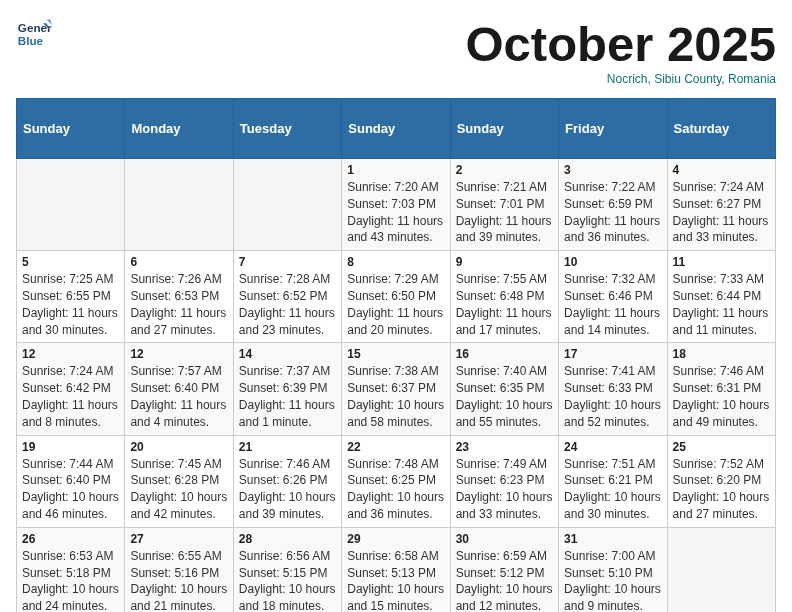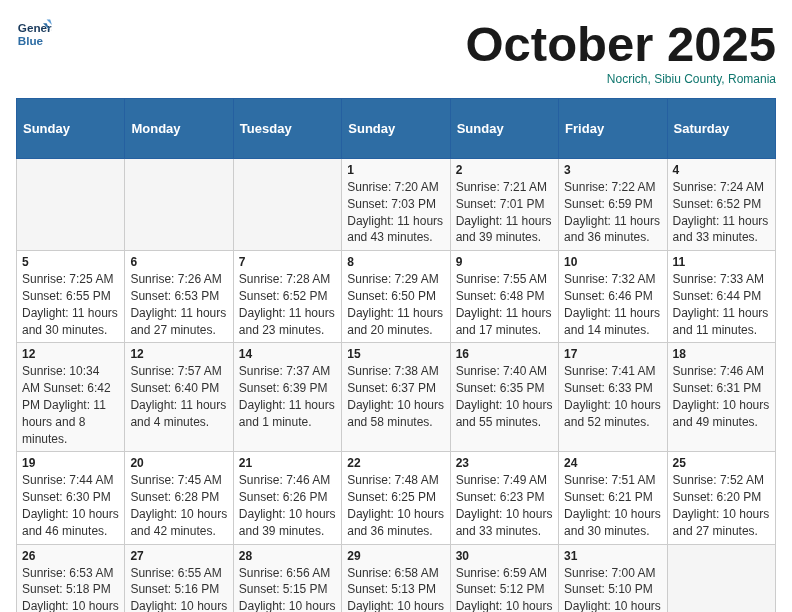--- a/index.html
+++ b/index.html
@@ -131,21 +131,21 @@
         </td>
         <td>
           <span class="day-number">3</span>
           <div class="cell-content">Sunrise: 7:22 AM
 Sunset: 6:59 PM
 Daylight: 11 hours and 36 minutes.</div>
         </td>
         <td>
           <span class="day-number">4</span>
           <div class="cell-content">Sunrise: 7:24 AM
-Sunset: 6:52 PM
+Sunset: 6:27 PM
 Daylight: 11 hours and 33 minutes.</div>
         </td>
       </tr>
       <tr>
         <td>
           <span class="day-number">5</span>
           <div class="cell-content">Sunrise: 7:25 AM
 Sunset: 6:55 PM
 Daylight: 11 hours and 30 minutes.</div>
         </td>
@@ -182,21 +182,21 @@
         <td>
           <span class="day-number">11</span>
           <div class="cell-content">Sunrise: 7:33 AM
 Sunset: 6:44 PM
 Daylight: 11 hours and 11 minutes.</div>
         </td>
       </tr>
       <tr>
         <td>
           <span class="day-number">12</span>
-          <div class="cell-content">Sunrise: 10:34 AM
+          <div class="cell-content">Sunrise: 7:24 AM
 Sunset: 6:42 PM
 Daylight: 11 hours and 8 minutes.</div>
         </td>
         <td>
           <span class="day-number">12</span>
           <div class="cell-content">Sunrise: 7:57 AM
 Sunset: 6:40 PM
 Daylight: 11 hours and 4 minutes.</div>
         </td>
         <td>
@@ -227,21 +227,21 @@
           <span class="day-number">18</span>
           <div class="cell-content">Sunrise: 7:46 AM
 Sunset: 6:31 PM
 Daylight: 10 hours and 49 minutes.</div>
         </td>
       </tr>
       <tr>
         <td>
           <span class="day-number">19</span>
           <div class="cell-content">Sunrise: 7:44 AM
-Sunset: 6:30 PM
+Sunset: 6:40 PM
 Daylight: 10 hours and 46 minutes.</div>
         </td>
         <td>
           <span class="day-number">20</span>
           <div class="cell-content">Sunrise: 7:45 AM
 Sunset: 6:28 PM
 Daylight: 10 hours and 42 minutes.</div>
         </td>
         <td>
           <span class="day-number">21</span>

